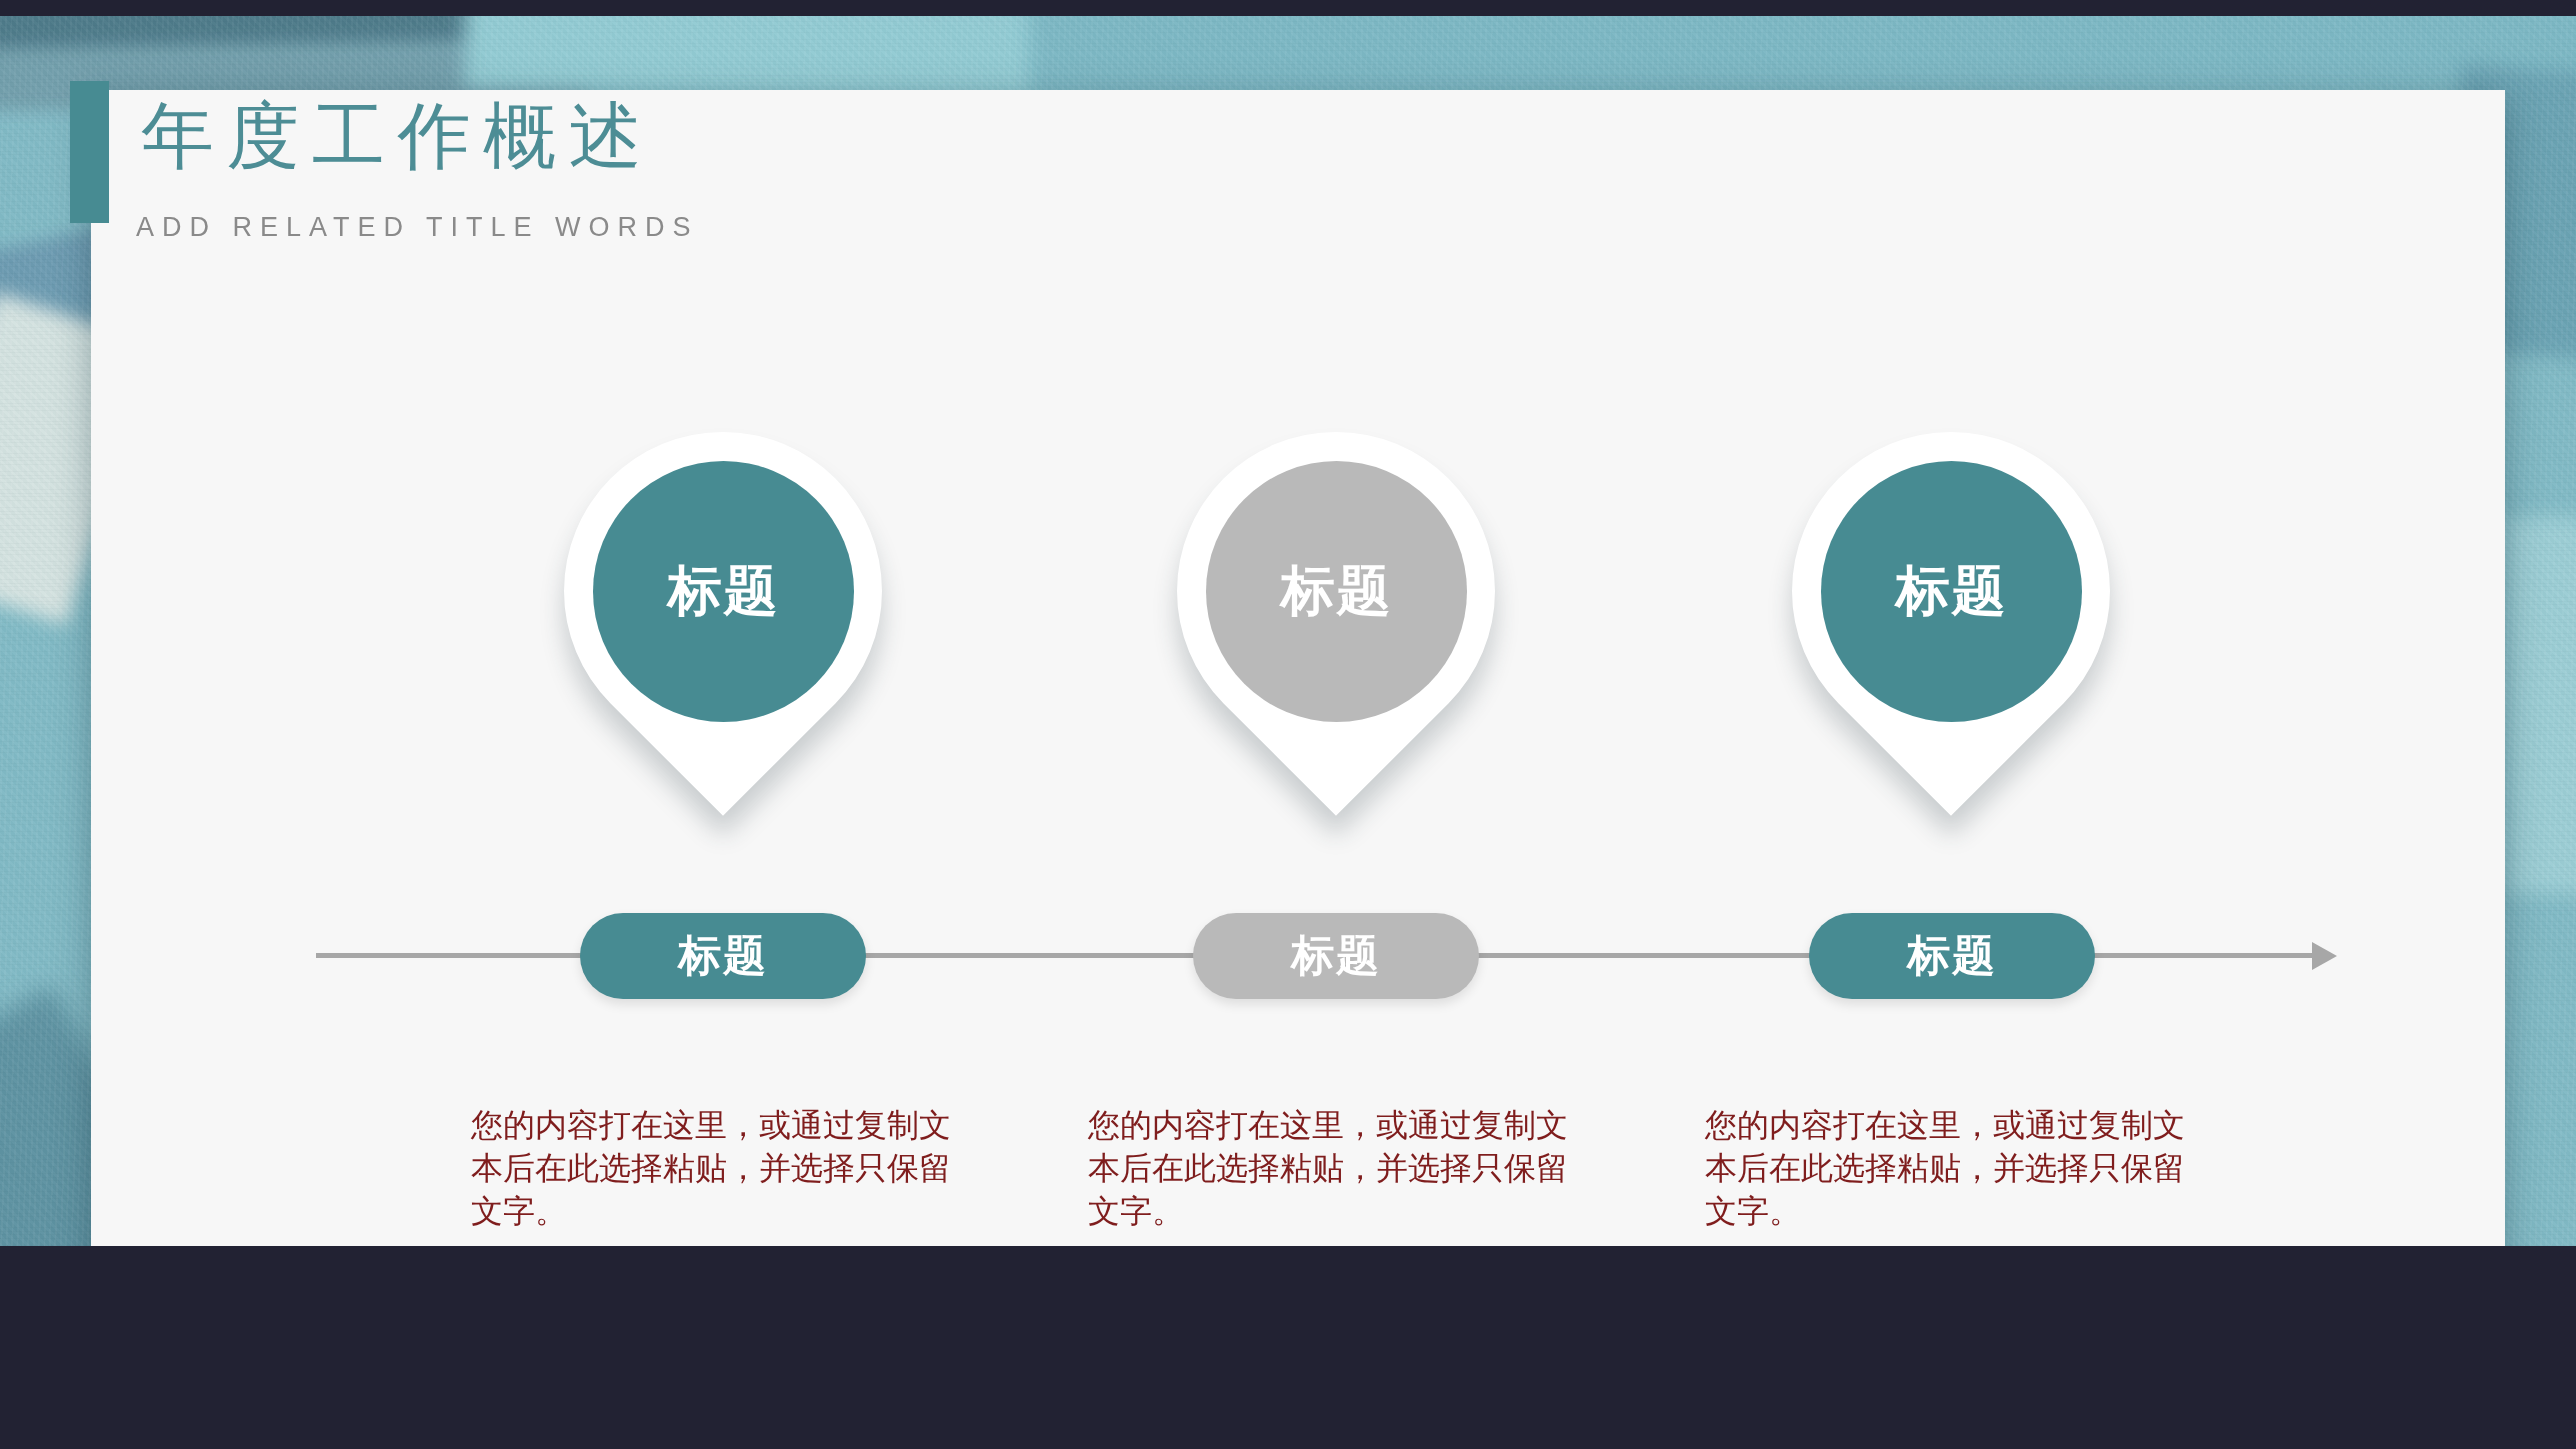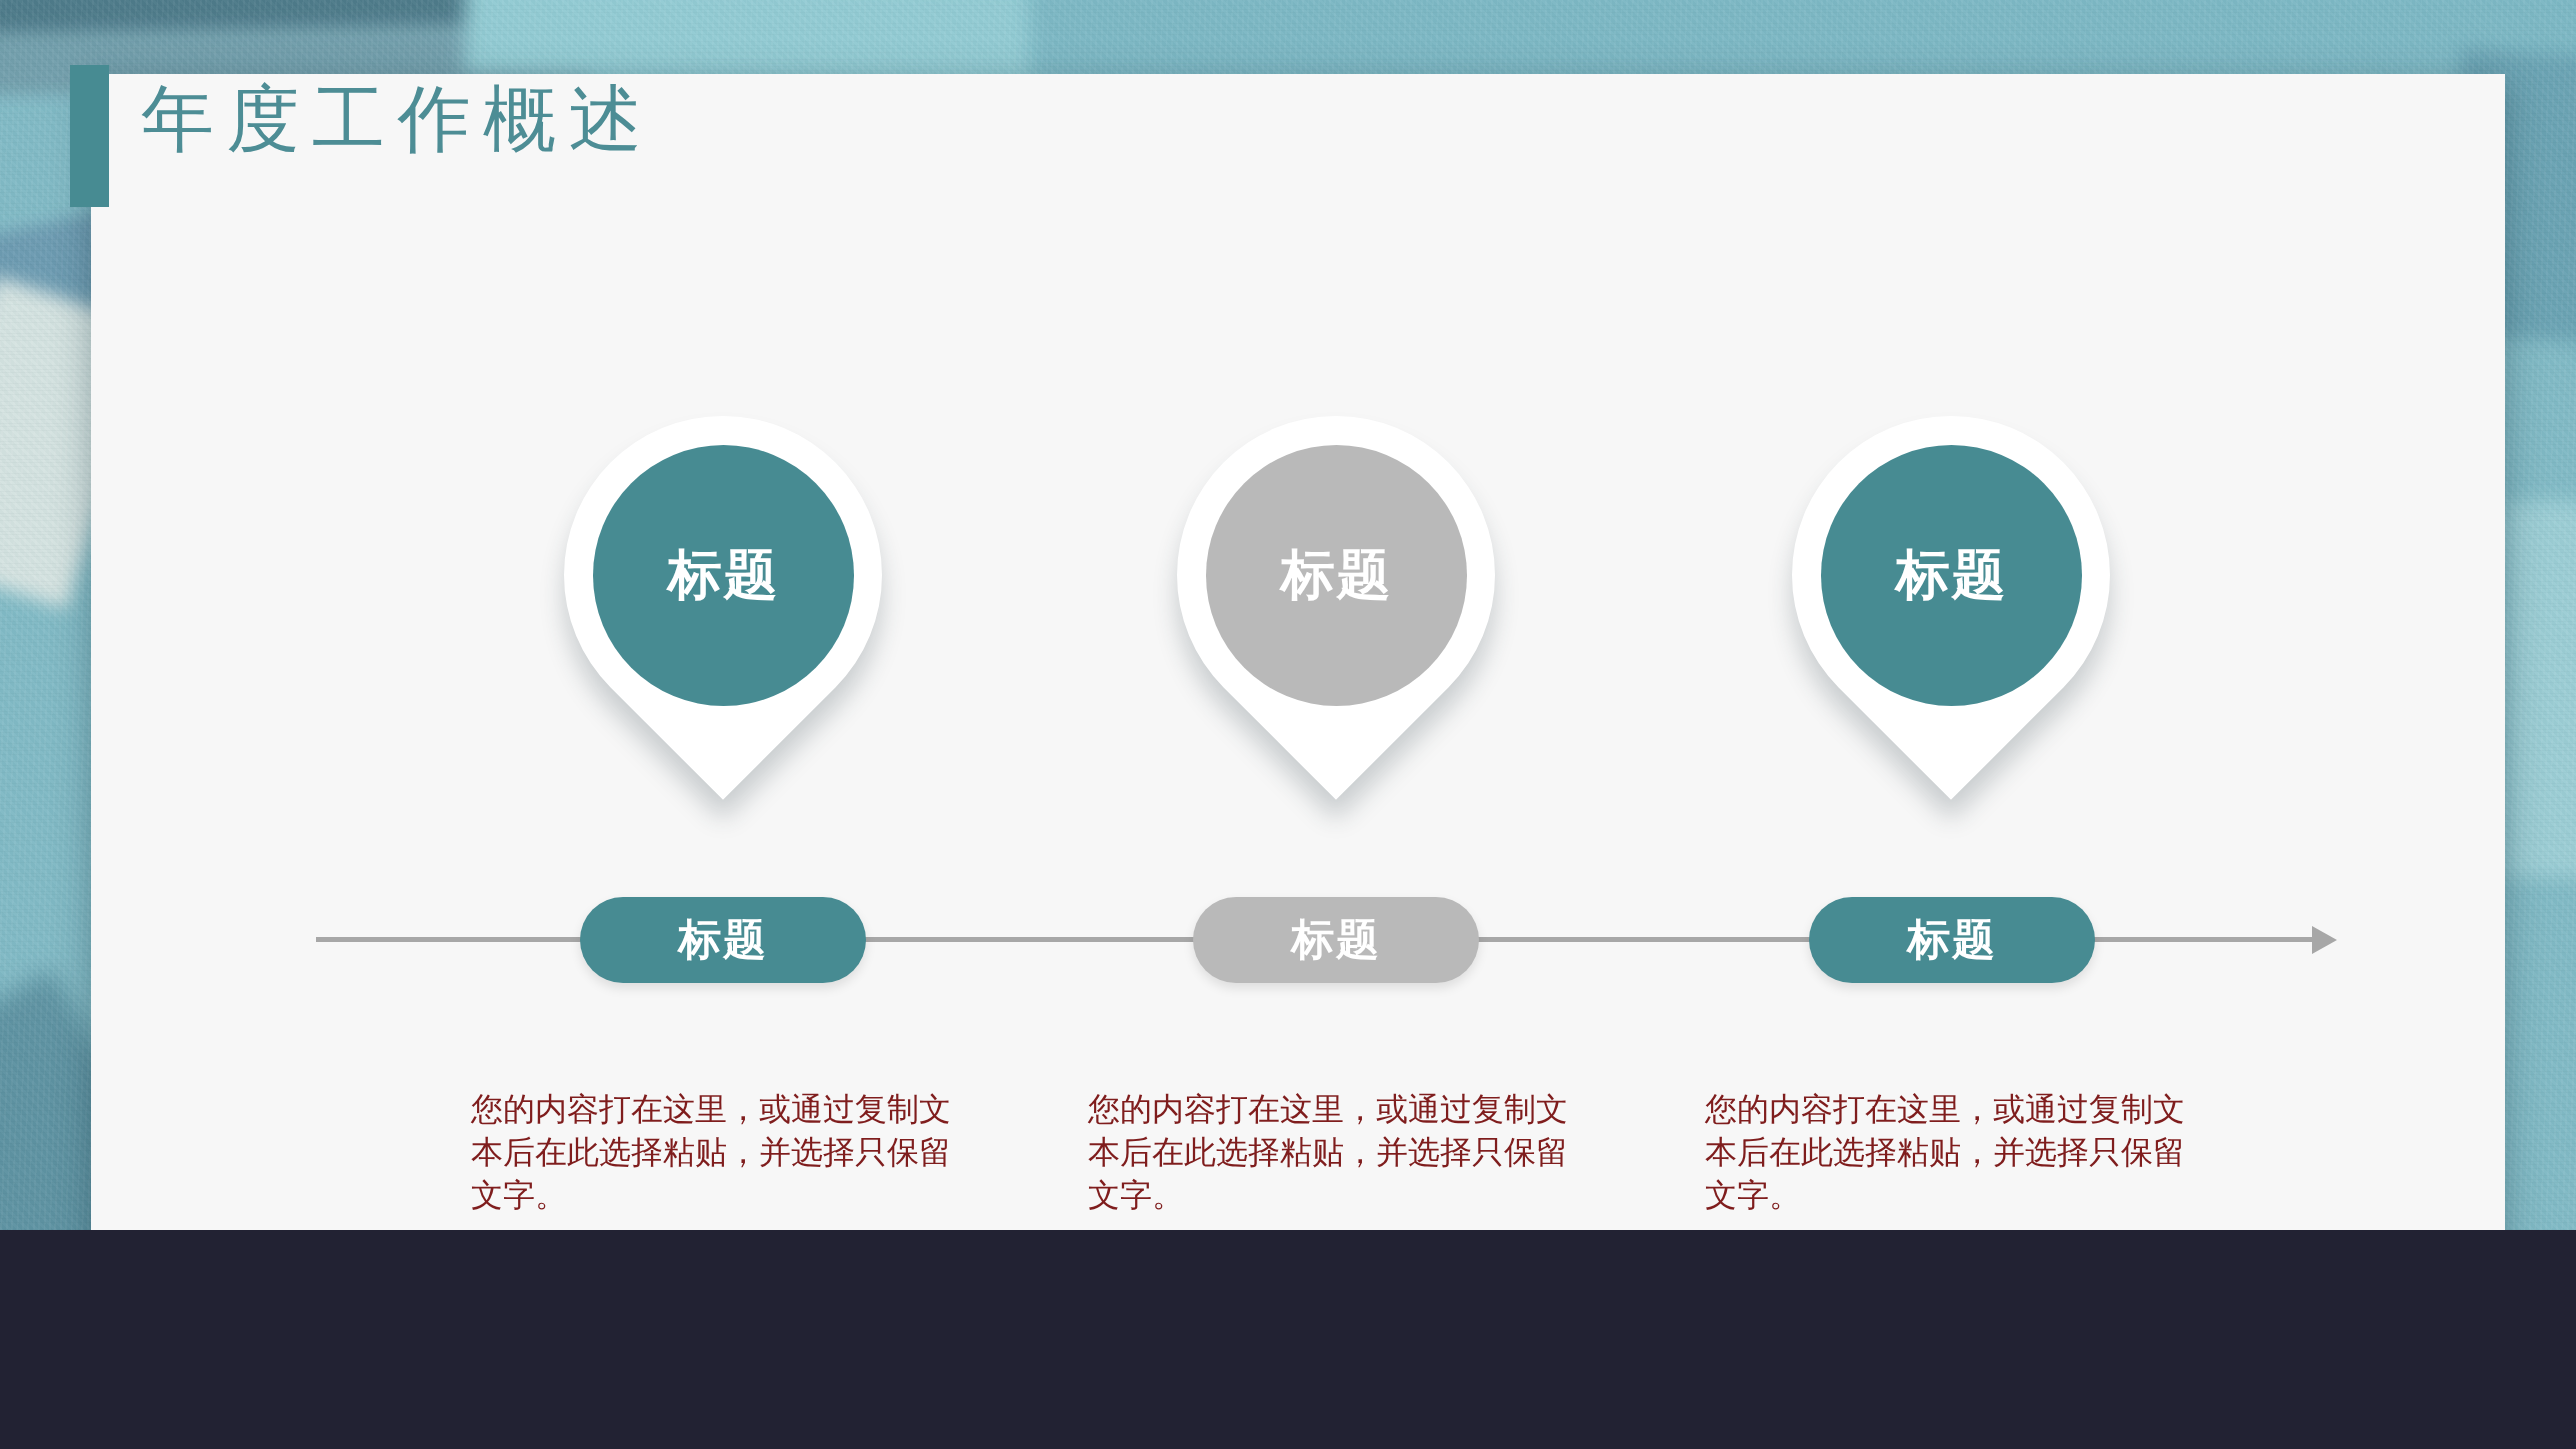--- a/index.html
+++ b/index.html
@@ -1,19 +1,20 @@
 <!DOCTYPE html>
 <html style="font-size:14.3px"><head>
 <meta charset="utf-8">
 <style>
   html,body{margin:0;padding:0;background:#223;}
   .stage{
     position:relative;width:2576px;height:1230px;overflow:hidden;
     background:#82bac5;
-    font-family:Liberation Serif, serif;
+    font-family:Liberation Sans, sans-serif;
+    margin-top:16px;
   }
   
   .band{position:absolute;}
   .b1 {left:-54px;  top:-27px;  width:680px;  height:72px;  background:#4f7b8a; transform:rotate(-1.5deg); filter:blur(6.3px);}
   .b2 {left:-54px;  top:27px;   width:644px;  height:63px;  background:#739fac; transform:rotate(-1deg);   filter:blur(8px);}
   .b3 {left:465px;  top:-18px;  width:626px;  height:98px; background:#93cbd3; transform:rotate(1deg);    filter:blur(9.8px);}
   .b4 {left:1029px; top:-27px;  width:1610px; height:107px; background:#7db8c4; transform:rotate(-0.5deg); filter:blur(9.8px);}
   .b5 {left:2451px; top:54px;   width:197px;  height:286px; background:#6ba3b3; transform:rotate(4deg);    filter:blur(9.8px);}
   .b6 {left:-36px;  top:224px;  width:170px;  height:125px; background:#6d9bb1; transform:rotate(-12deg);  filter:blur(8px);}
   .b7 {left:-54px;  top:295px;  width:170px;  height:295px; background:#d4e2e0; transform:rotate(18deg);   filter:blur(9px);}
@@ -98,20 +99,21 @@
   <div class="band b11"></div>
   <div class="band b12"></div>
   <div class="band b13"></div>
   <div class="band b14"></div>
   <div class="paper-noise"></div>
 
   <div class="slide"></div>
   <div class="accent-bar" style="background: rgb(71, 139, 146);"></div>
 
   <div class="slide-title">年度工作概述</div>
+  <div class="slide-subtitle">ADD RELATED TITLE WORDS</div>
 
   <div class="tl-line"></div>
   <div class="tl-arrow"></div>
 
   <div class="pin pin-1">
     <div class="pin-body"></div>
     <div class="pin-circle" style="background: rgb(71, 139, 146);">
       <span class="pin-label">标题</span>
     </div>
   </div>

